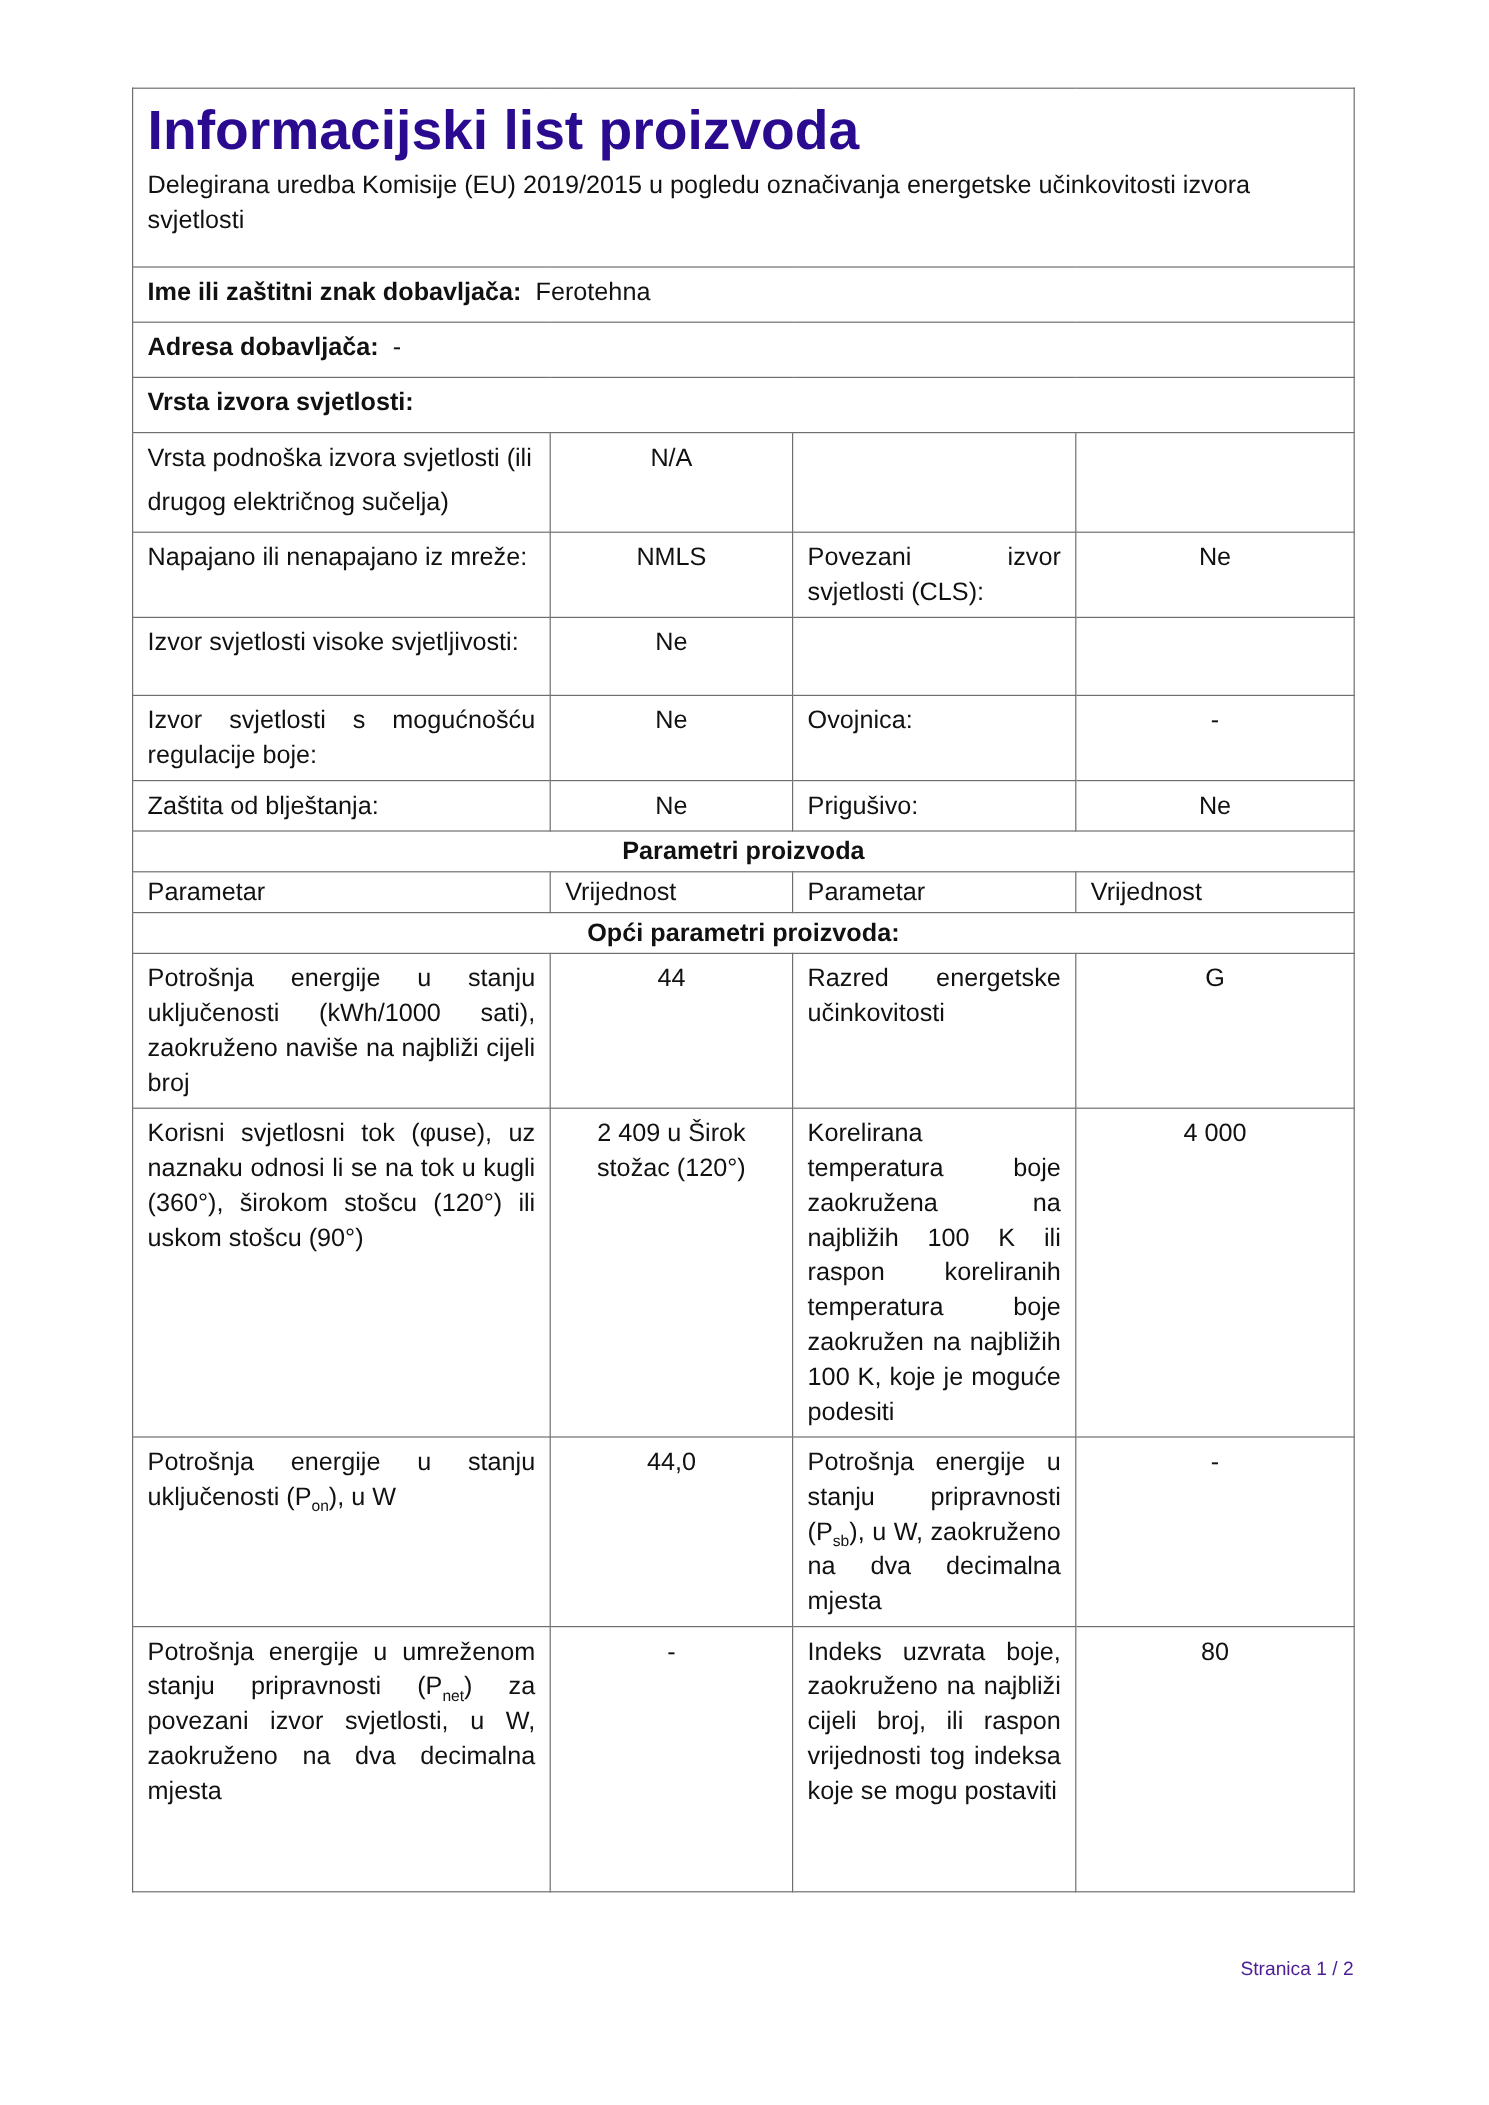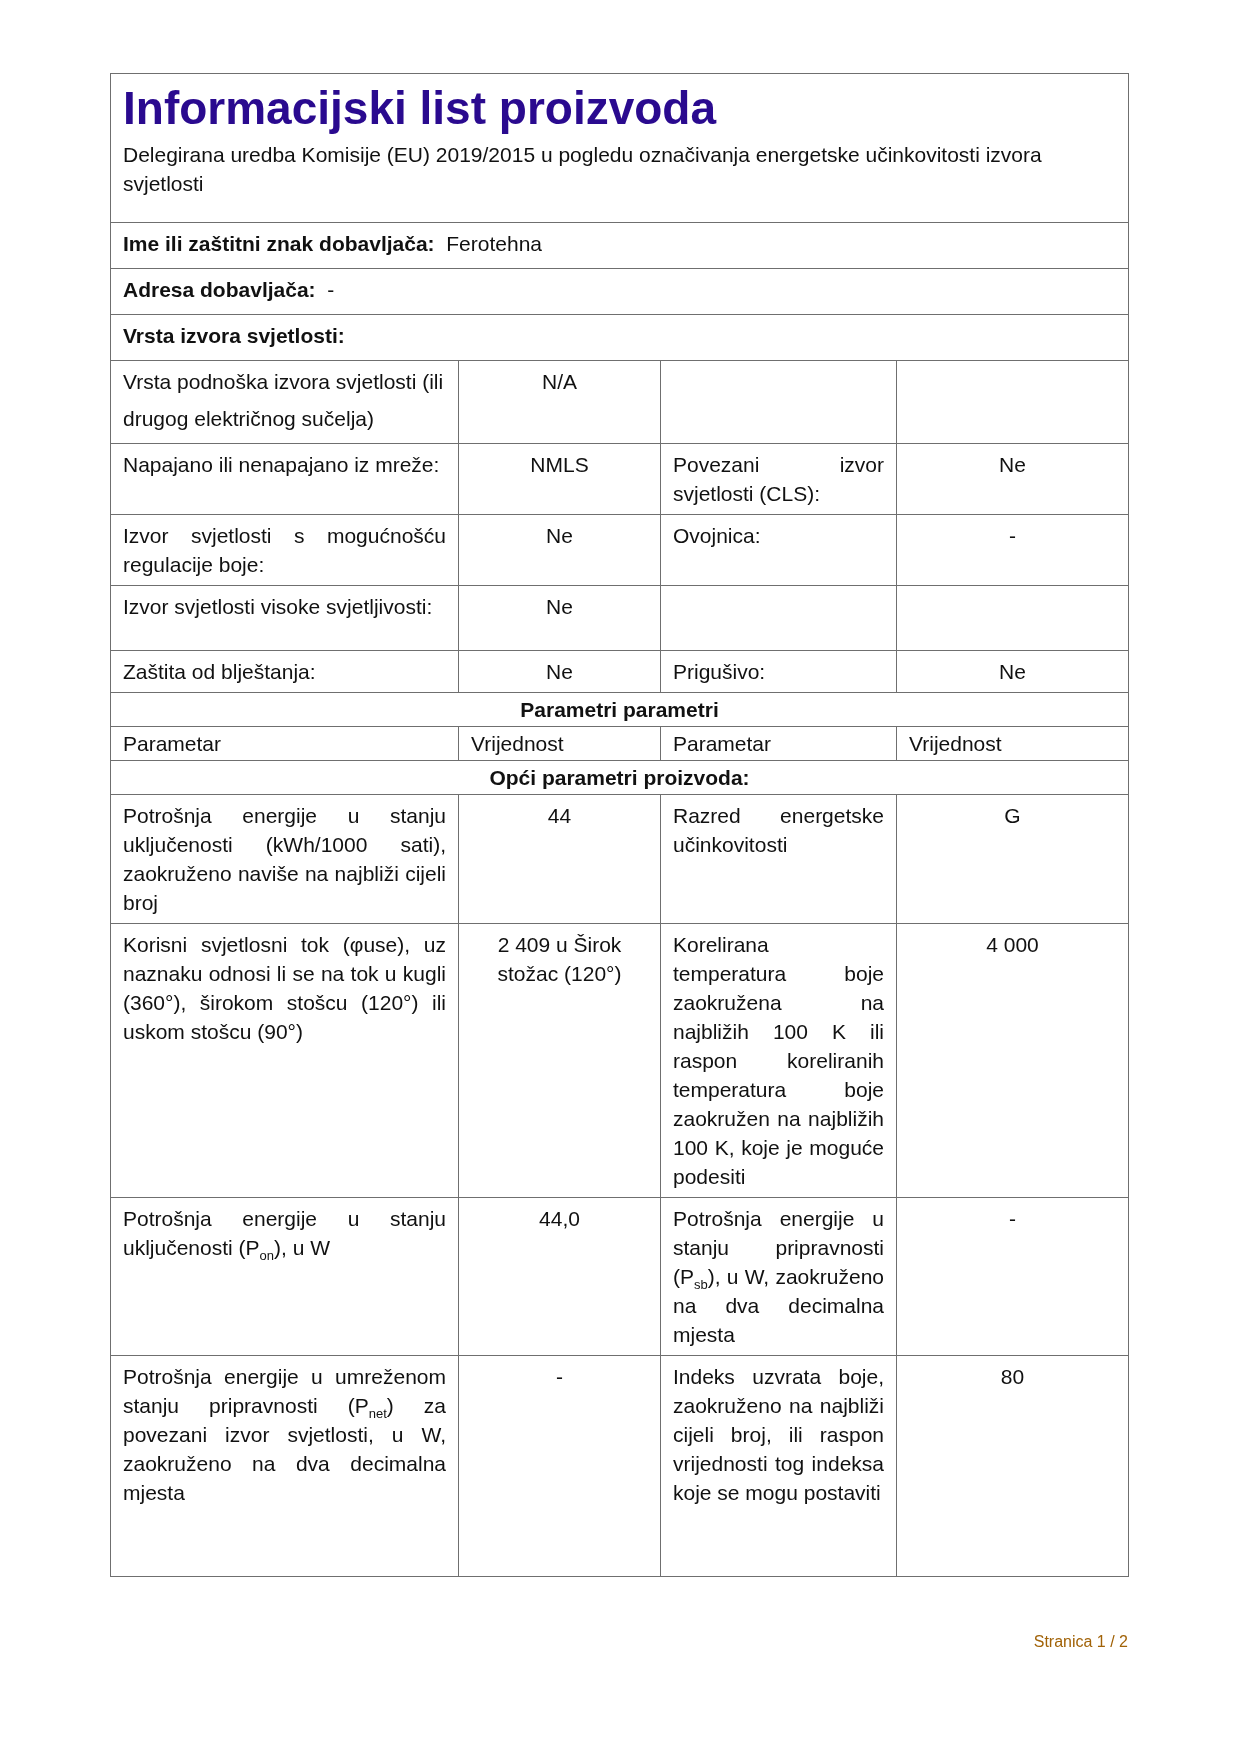--- a/index.html
+++ b/index.html
@@ -10,21 +10,21 @@
   .c1 { width: 348px; } .c2 { width: 202px; } .c3 { width: 236px; } .c4 { width: 232px; }
   .title-cell { padding: 4px 12px 6px 12px !important; }
   .title { font-size: 46px; line-height: 60px; font-weight: bold; color: #2a0a8f; margin: 0; }
   .subtitle { font-size: 21px; line-height: 29px; margin-top: 2px; }
   .bold { font-weight: bold; }
   .label-row td { height: 33px; }
   .center { text-align: center; }
   .justify { text-align: justify; }
   .hdr td { height: 22px; }
   sub { font-size: 13px; line-height: 0; }
-  .footer { position: absolute; top: 1633px; right: 113px; font-size: 16px; color: #a16207; }
+  .footer { position: absolute; top: 1633px; right: 113px; font-size: 16px; color: #4c1d95; }
 </style>
 </head>
 <body>
 
 <div class="page">
   <table class="sheet">
     <colgroup>
         <col class="c1">
         <col class="c2">
         <col class="c3">
@@ -53,40 +53,40 @@
       <td></td>
       <td class="center"></td>
     </tr>
     <tr style="height:65px;">
       <td class="justify">Napajano ili nenapajano iz mreže:</td>
       <td class="center">NMLS</td>
       <td class="justify">Povezani izvor svjetlosti (CLS):</td>
       <td class="center">Ne</td>
     </tr>
     <tr style="height:65px;">
+      <td class="justify">Izvor svjetlosti visoke svjetljivosti:</td>
+      <td class="center">Ne</td>
+      <td></td>
+      <td class="center"></td>
+    </tr>
+    <tr style="height:65px;">
       <td class="justify">Izvor svjetlosti s mogućnošću regulacije boje:</td>
       <td class="center">Ne</td>
       <td class="justify">Ovojnica:</td>
       <td class="center">-</td>
-    </tr>
-    <tr style="height:65px;">
-      <td class="justify">Izvor svjetlosti visoke svjetljivosti:</td>
-      <td class="center">Ne</td>
-      <td></td>
-      <td class="center"></td>
     </tr>
     <tr style="height:36px;">
       <td>Zaštita od blještanja:</td>
       <td class="center">Ne</td>
       <td>Prigušivo:</td>
       <td class="center">Ne</td>
     </tr>
 
     <tr class="hdr">
-      <td colspan="4" class="center bold" style="padding-top:2px;padding-bottom:2px;">Parametri parametri</td>
+      <td colspan="4" class="center bold" style="padding-top:2px;padding-bottom:2px;">Parametri proizvoda</td>
     </tr>
     <tr class="hdr">
       <td style="padding-top:2px;padding-bottom:2px;">Parametar</td>
       <td style="padding-top:2px;padding-bottom:2px;">Vrijednost</td>
       <td style="padding-top:2px;padding-bottom:2px;">Parametar</td>
       <td style="padding-top:2px;padding-bottom:2px;">Vrijednost</td>
     </tr>
     <tr class="hdr">
       <td colspan="4" class="center bold" style="padding-top:2px;padding-bottom:2px;">Opći parametri proizvoda:</td>
     </tr>

